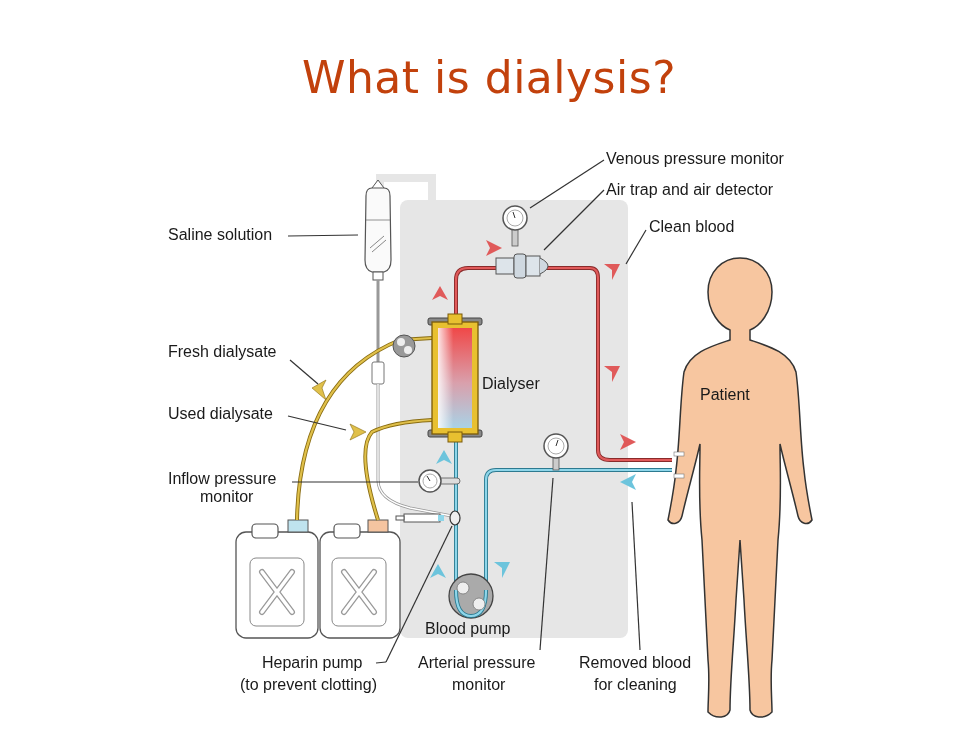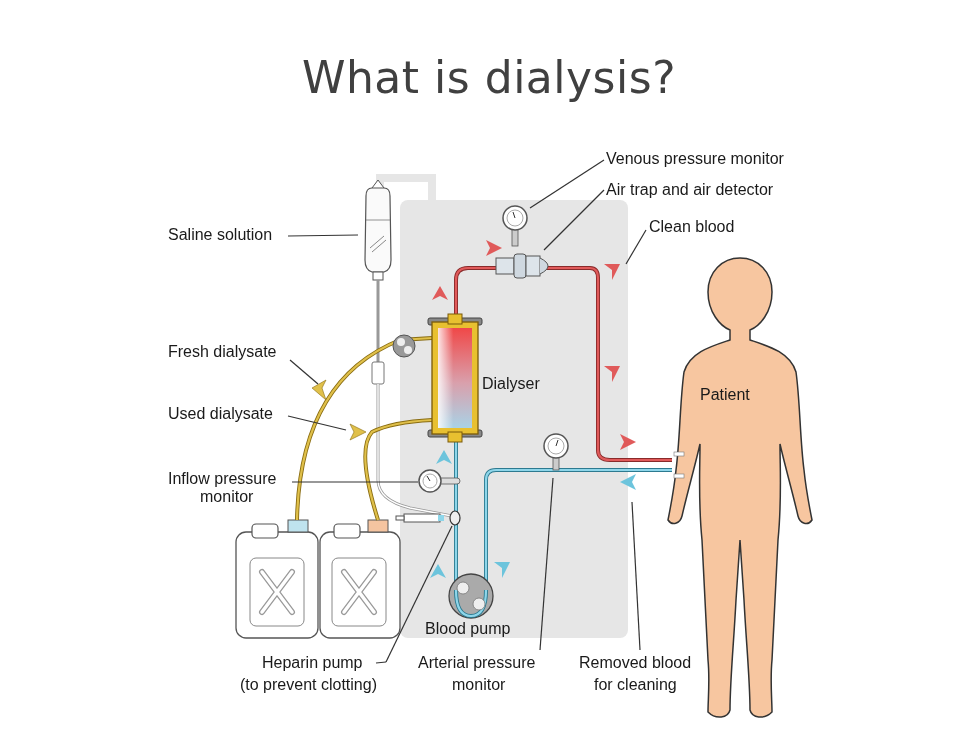--- a/index.html
+++ b/index.html
@@ -1,19 +1,19 @@
 <!DOCTYPE html>
 <html><head>
 <meta charset="utf-8">
 <style>
   html, body { margin: 0; padding: 0; background: #ffffff; }
   body { width: 978px; height: 734px; position: relative; overflow: hidden; }
   .title {
     position: absolute; left: 0; top: 52px; width: 978px; text-align: center;
-    font-family: "DejaVu Sans", sans-serif; font-size: 44px; color: #404040;
+    font-family: "DejaVu Sans", sans-serif; font-size: 44px; color: #c2410c;
     letter-spacing: 0.5px;
   }
   svg.diagram { position: absolute; left: 0; top: 0; }
   .lbl { font-family: "Liberation Sans", sans-serif; font-size: 16px; fill: #1a1a1a; }
   .lead { stroke: #333; stroke-width: 1.2; fill: none; }
 </style>
 </head>
 <body>
 
 <div class="title">What is dialysis?</div>

